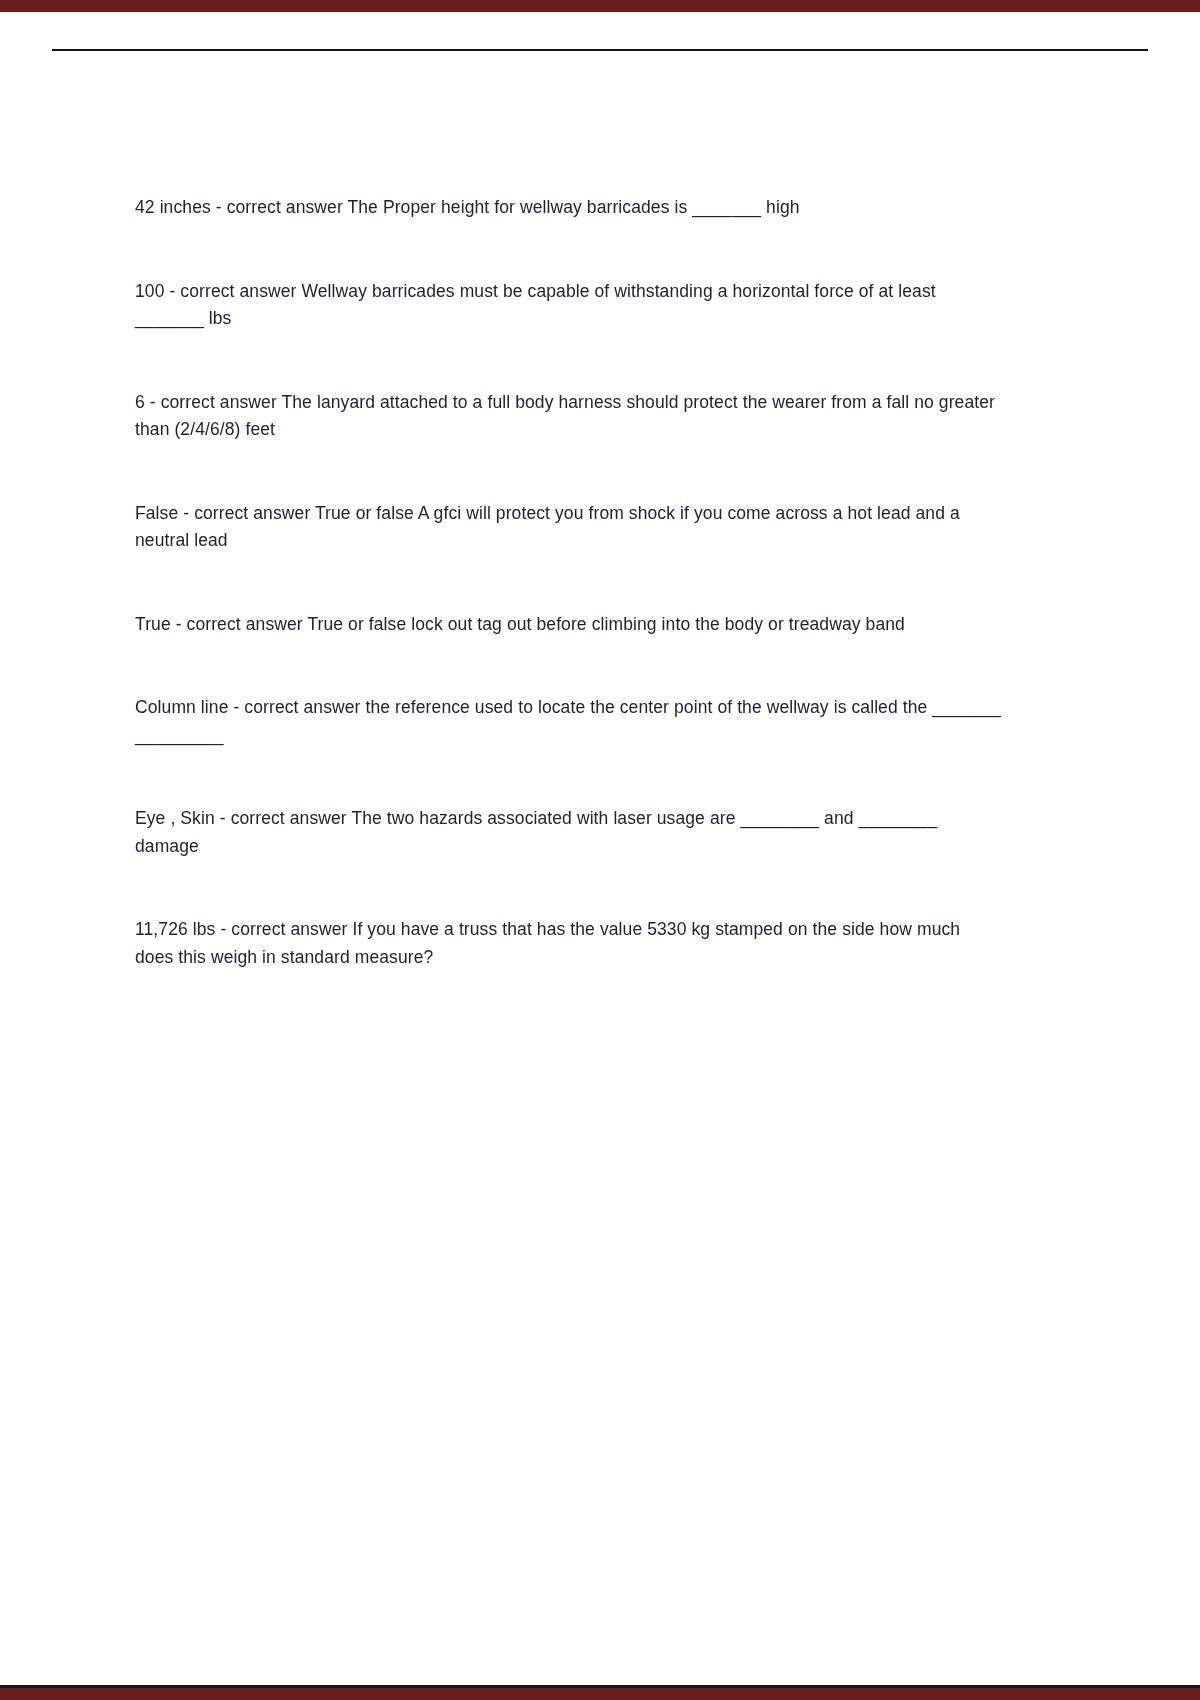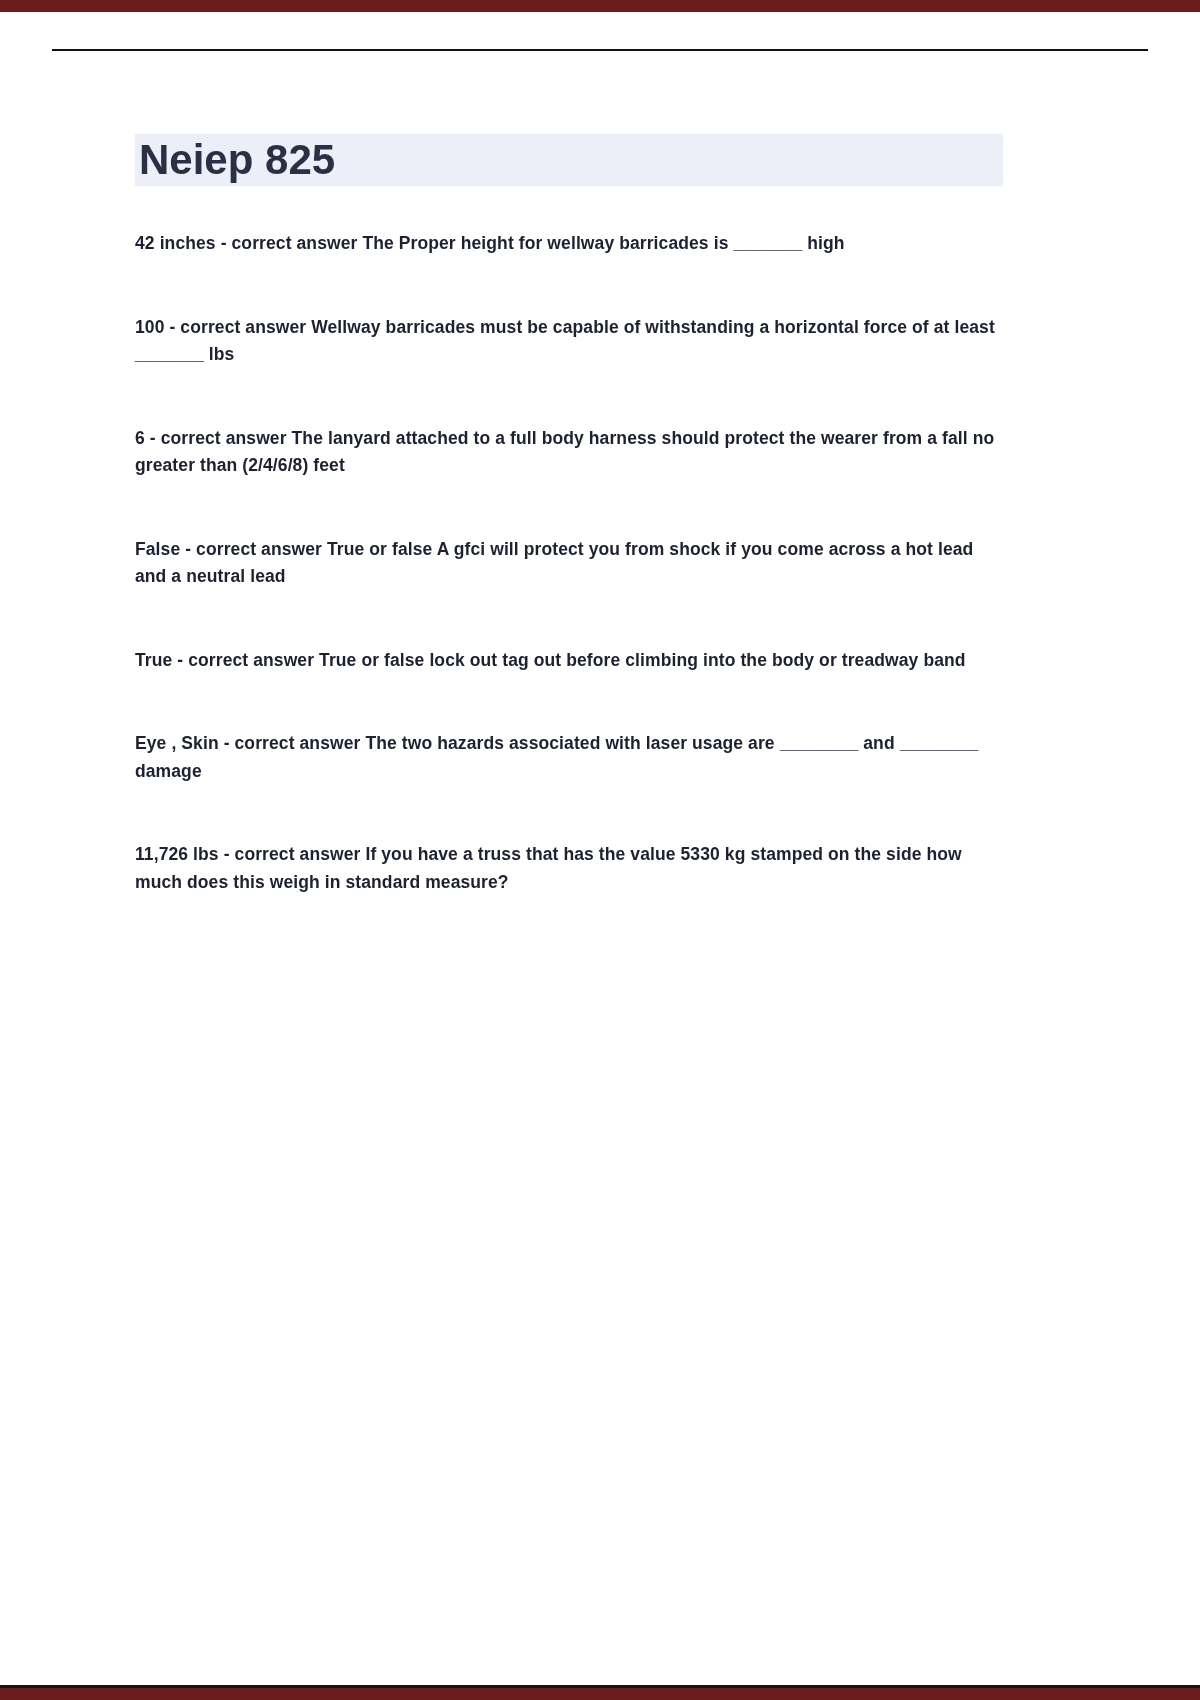--- a/index.html
+++ b/index.html
@@ -45,45 +45,44 @@
     display: block;
     width: 100%;
     background: #edeff8;
     color: #2a2f45;
     font-size: 42px;
     font-weight: bold;
     line-height: 52px;
     padding-left: 4px;
   }
   .qa-list {
-    margin-top: 44px;
-    font-weight: bold;
+    margin-top: 60px;
   }
   .qa-list p {
     font-size: 17.5px;
     line-height: 27.5px;
     color: #1d2130;
     margin-bottom: 56px;
     letter-spacing: 0.1px;
   }
 </style>
 </head>
 <body>
 
 <div class="top-bar"></div>
 <div class="top-rule"></div>
 
 <div class="content">
-  <h1 class="page-title">Neiep 825</h1>
 
   <div class="qa-list">
     <p>42 inches - correct answer The Proper height for wellway barricades is _______ high</p>
     <p>100 - correct answer Wellway barricades must be capable of withstanding a horizontal force of at least _______ lbs</p>
     <p>6 - correct answer The lanyard attached to a full body harness should protect the wearer from a fall no greater than (2/4/6/8) feet</p>
     <p>False - correct answer True or false A gfci will protect you from shock if you come across a hot lead and a neutral lead</p>
     <p>True - correct answer True or false lock out tag out before climbing into the body or treadway band</p>
+    <p>Column line - correct answer the reference used to locate the center point of the wellway is called the _______ _________</p>
     <p>Eye , Skin - correct answer The two hazards associated with laser usage are ________ and ________ damage</p>
     <p>11,726 lbs - correct answer If you have a truss that has the value 5330 kg stamped on the side how much does this weigh in standard measure?</p>
   </div>
 </div>
 
 <div class="bottom-rule"></div>
 <div class="bottom-bar"></div>
 
 </body></html>

